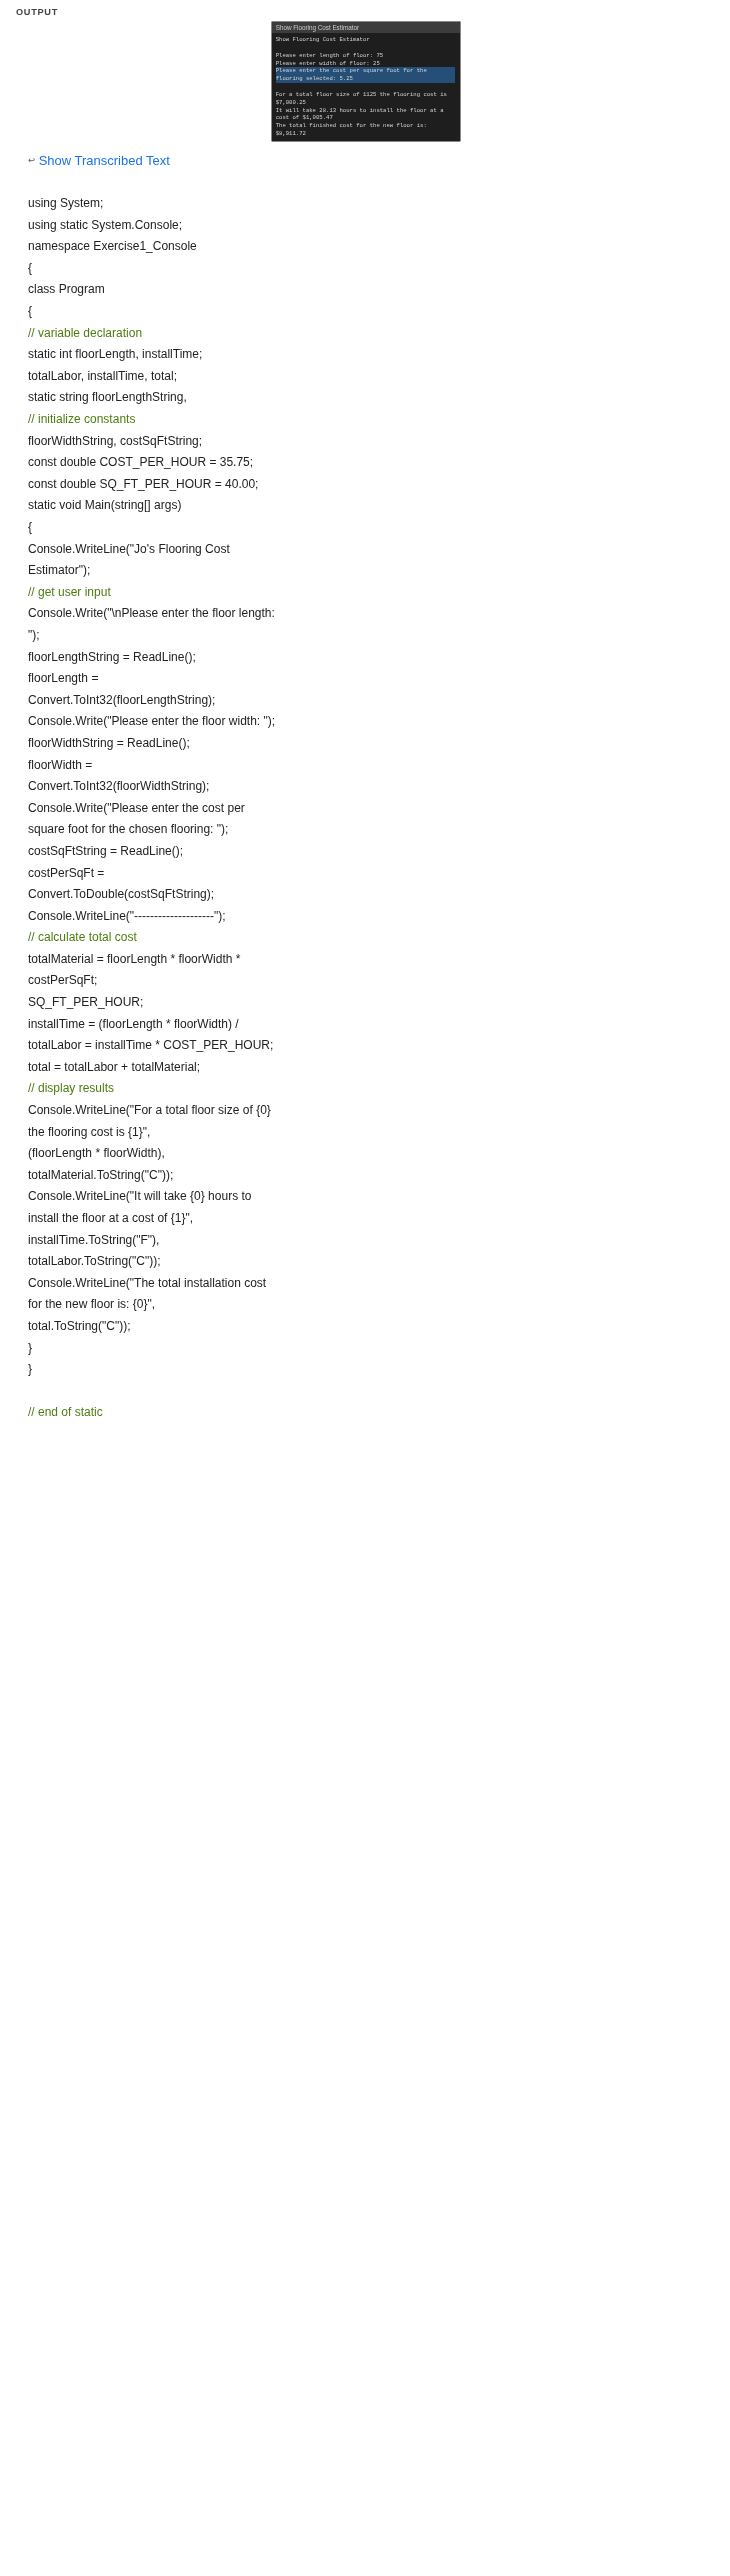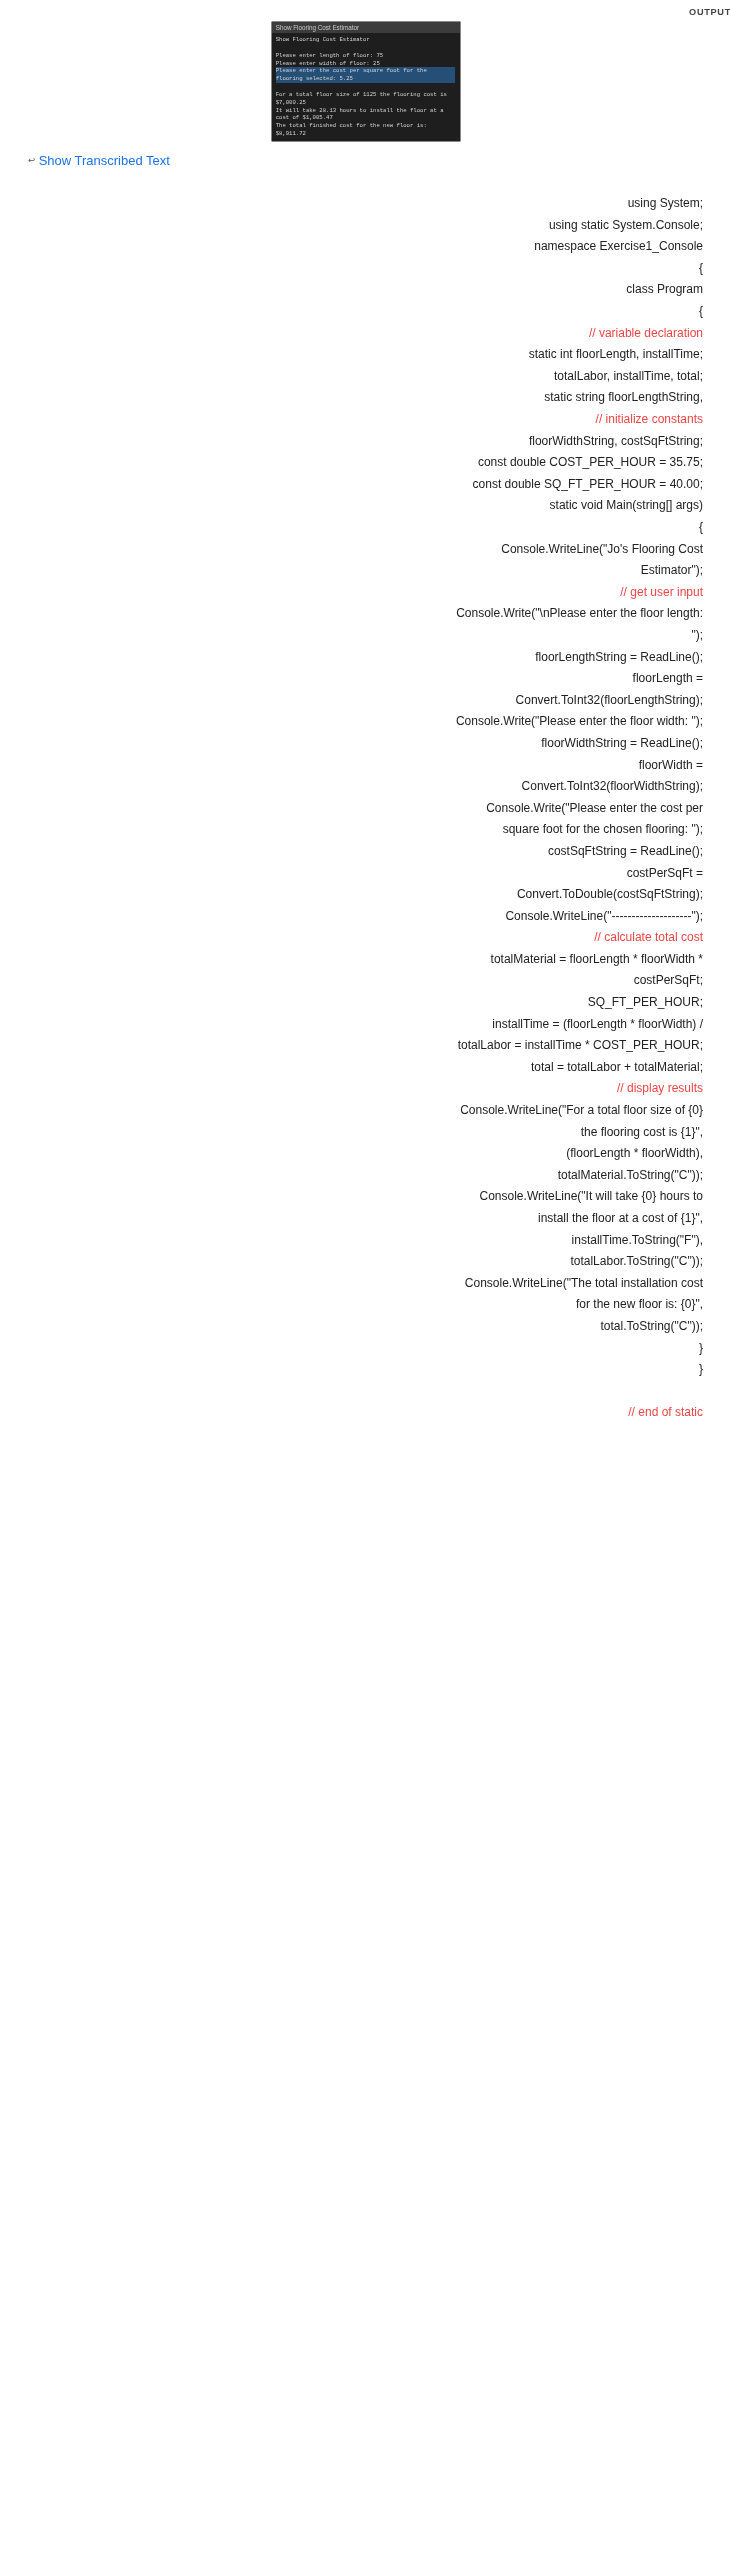--- a/index.html
+++ b/index.html
@@ -13,21 +13,21 @@
       font-family: Arial, sans-serif;
       width: 731px;
       min-height: 2576px;
     }
 
     .output-section {
       padding: 7px 0 0 0;
     }
 
     .output-label {
-      text-align: right;
+      text-align: left;
       font-size: 9.2px;
       font-weight: bold;
       color: #444;
       letter-spacing: 0.7px;
       margin-bottom: 4.2px;
       text-transform: uppercase;
       margin-left: 16px;
     }
 
     .terminal-window {
@@ -102,25 +102,24 @@
     .code-block {
       font-family: Arial, sans-serif;
       font-size: 12px;
       line-height: 1.8;
       color: #222;
     }
 
     .code-line {
       display: block;
       white-space: pre-wrap;
-      text-align: right;
     }
 
     .comment {
-      color: #ef4444;
+      color: #4d7c0f;
     }
   </style>
 </head>
 <body>
 
 <div class="output-section">
   <div class="output-label">OUTPUT</div>
 
   <div class="terminal-window">
     <div class="terminal-titlebar">

